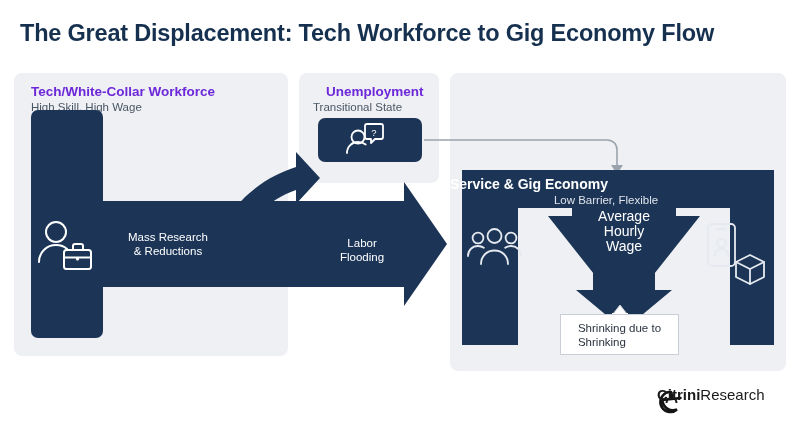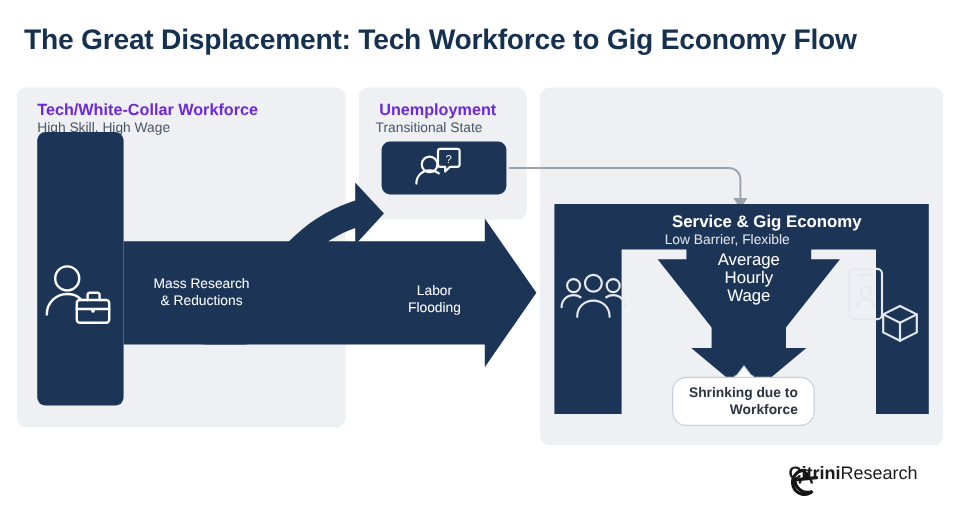--- a/index.html
+++ b/index.html
@@ -42,39 +42,38 @@
   .svg-layer{position:absolute;left:0;top:0;width:800px;height:423px;}
 
   .flowlabel{
     position:absolute;color:#ffffff;font-size:11.5px;line-height:14px;
     text-align:center;white-space:nowrap;
   }
   #lbl-layoffs{left:128px;top:230px;}
   #lbl-flooding{left:340px;top:236px;}
 
   #gig-title{
-    position:absolute;left:450px;top:176px;width:268px;text-align:right;
+    position:absolute;left:450px;top:176px;width:268px;text-align:left;
     color:#ffffff;font-weight:bold;font-size:14px;
   }
   #gig-sub{
     position:absolute;left:450px;top:194px;width:312px;text-align:center;
     color:#dfe4ea;font-size:11.5px;
   }
   #lbl-wage{
     position:absolute;left:586px;top:209px;width:76px;text-align:center;
     color:#ffffff;font-size:14px;line-height:15px;
   }
 
   .callout{
     position:absolute;left:560px;top:314px;width:119px;height:41px;
-    background:#ffffff;border:1px solid #c9ced6;border-radius:12px;
-    color:#2b3440;font-size:11.5px;line-height:14px;text-align:right;
+    background:#ffffff;border:1px solid #c9ced6;border-radius:0;
+    color:#2b3440;font-size:11.5px;line-height:14px;text-align:left;
     display:flex;align-items:center;justify-content:center;
     box-sizing:border-box;
-    font-weight:bold;
   }
 
   
   #logo{position:absolute;left:657px;top:386px;display:flex;align-items:center;gap:6px;}
   #logo-text{font-size:15px;color:#1a1a1a;white-space:nowrap;}
   #logo-text b{font-weight:bold;}
 </style>
 </head>
 <body>
 
@@ -82,21 +81,21 @@
 
   <div class="title">The Great Displacement: Tech Workforce to Gig Economy Flow</div>
 
   <div class="panel" id="panel-left"></div>
   <div class="panel" id="panel-mid"></div>
   <div class="panel" id="panel-right"></div>
 
   <div class="panel-title" style="left:31px;top:84px;">Tech/White-Collar Workforce</div>
   <div class="panel-sub" style="left:31px;top:101px;">High Skill, High Wage</div>
 
-  <div class="panel-title" style="left:316px;top:84px;">Unemployment</div>
+  <div class="panel-title" style="left:326px;top:84px;">Unemployment</div>
   <div class="panel-sub" style="left:313px;top:101px;">Transitional State</div>
 
   <div class="navy" id="left-card"></div>
   <div class="navy" id="unemp-card"></div>
 
   <svg class="svg-layer" viewBox="0 0 800 423" xmlns="http://www.w3.org/2000/svg">
 
     <path d="M103 201 L404 201 L404 182 L447 244 L404 306 L404 287 L103 287 Z" fill="#1c3557"></path>
 
     <path d="M168 287
@@ -188,21 +187,21 @@
 
   <div id="lbl-wage">
     <div>Average</div>
     <div>Hourly</div>
     <div>Wage</div>
   </div>
 
   <div class="callout">
     <div>
       <div>Shrinking due to</div>
-      <div>Workforce</div>
+      <div>Shrinking</div>
     </div>
   </div>
 
   <div id="logo">
     <div id="logo-text">
       <b>Citrini</b><span>Research</span>
     </div>
   </div>
 
 </div>

